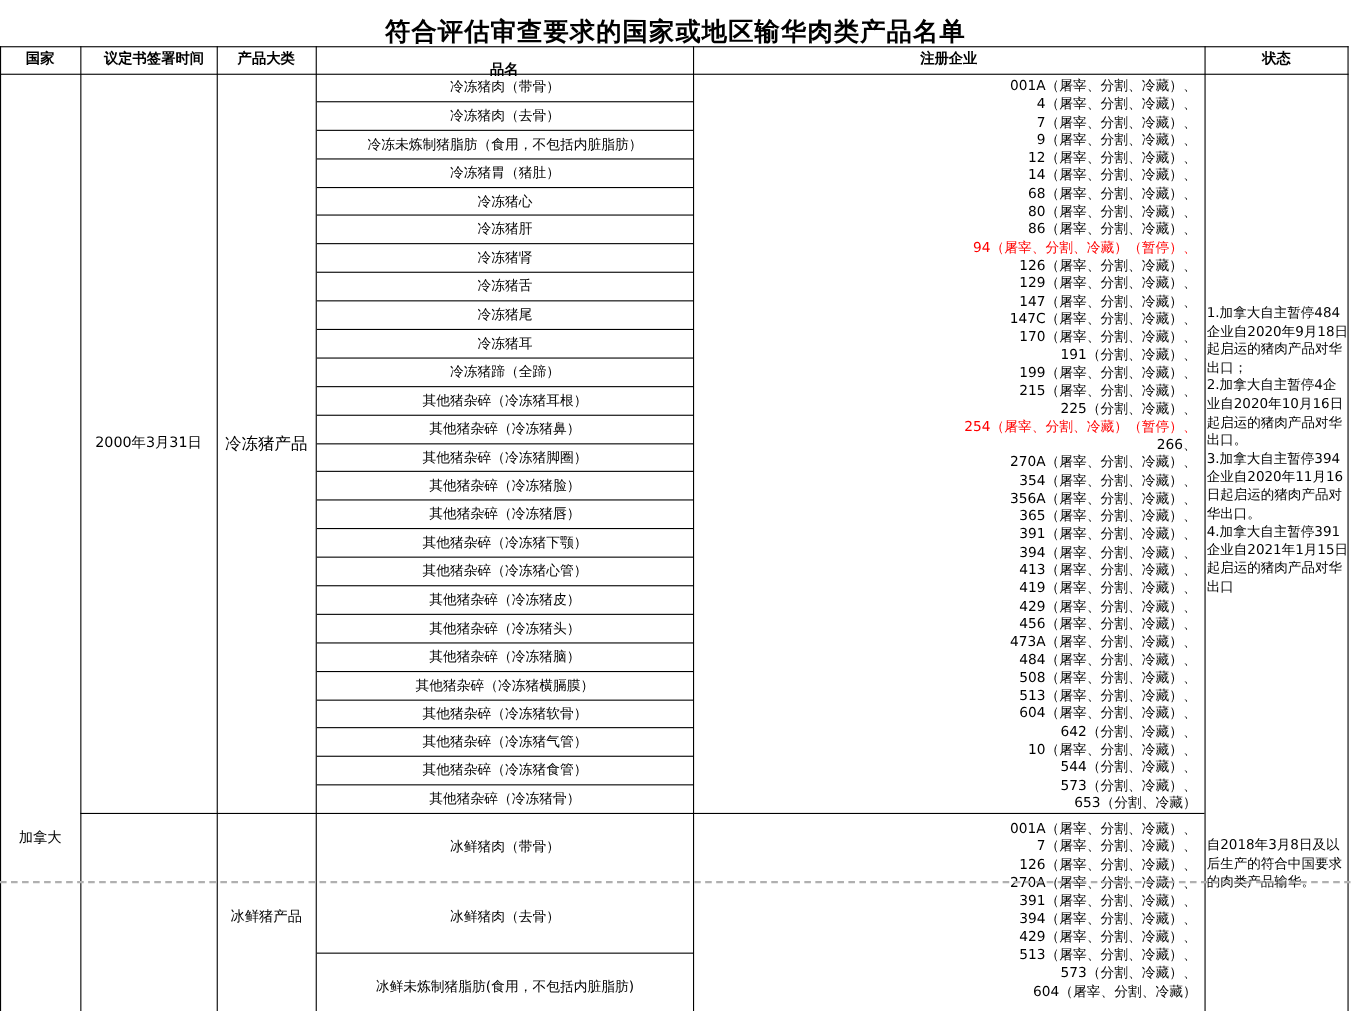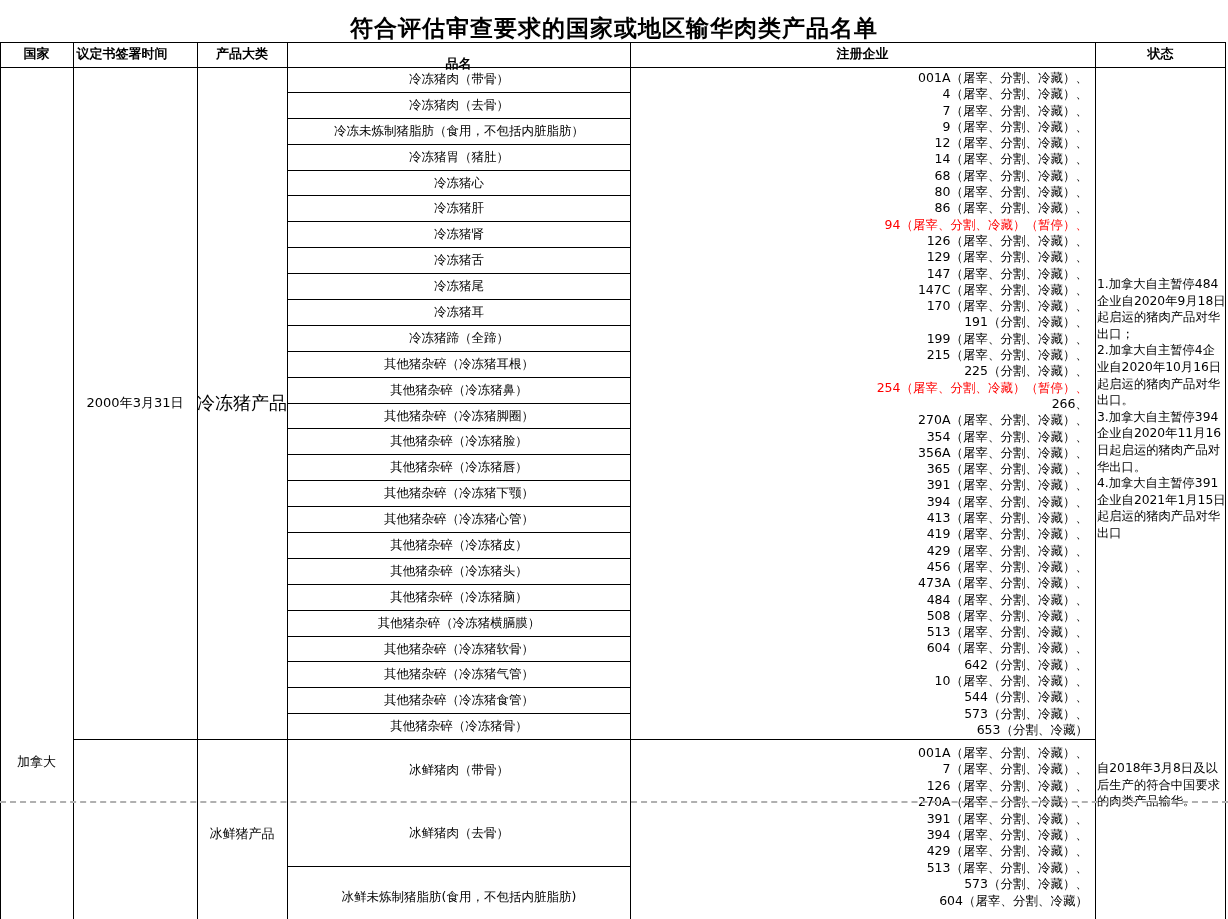--- a/index.html
+++ b/index.html
@@ -54,29 +54,29 @@
   <div class="vl" style="left:1095px"></div>
   <div class="vl" style="left:1225px"></div>
 
   <div class="hl" style="top:30px;left:0;width:1226px"></div>
   <div class="hl" style="top:55px;left:0;width:1226px"></div>
   <div class="hl" style="top:727px;left:73px;width:1022px"></div>
   <div class="hl" style="top:854px;left:288px;width:342px"></div>
   <div class="hl" style="top:917px;left:73px;width:1153px"></div>
 
   <div class="cell hdr" style="left:0;top:30px;width:73px;height:25px">国家</div>
-  <div class="cell hdr" style="left:60px;top:30px;width:124px;height:25px">议定书签署时间</div>
+  <div class="cell hdr" style="left:78px;top:30px;width:124px;height:25px">议定书签署时间</div>
   <div class="cell hdr" style="left:197px;top:30px;width:90px;height:25px">产品大类</div>
   <div class="cell hdr" style="left:287px;top:40px;width:343px;height:25px">品名</div>
   <div class="cell hdr" style="left:630px;top:30px;width:465px;height:25px">注册企业</div>
   <div class="cell hdr" style="left:1095px;top:30px;width:131px;height:25px">状态</div>
 
   <div class="cell" style="left:0;top:741px;width:73px;height:18px;font-size:13px">加拿大</div>
   <div class="cell" style="left:73px;top:55px;width:124px;height:672px;font-size:13px">2000年3月31日</div>
-  <div class="cell" style="left:197px;top:55px;width:90px;height:672px;font-size:18px">冷冻猪产品</div>
+  <div class="cell" style="left:197px;top:55px;width:90px;height:672px;font-size:15px">冷冻猪产品</div>
   <div class="cell" style="left:197px;top:727px;width:90px;height:190px;font-size:13px">冰鲜猪产品</div>
 
   <div id="pname-rows">
 
   <div>冷冻猪肉（带骨）</div>
       <div>冷冻猪肉（去骨）</div>
       <div>冷冻未炼制猪脂肪（食用，不包括内脏脂肪）</div>
       <div>冷冻猪胃（猪肚）</div>
       <div>冷冻猪心</div>
       <div>冷冻猪肝</div>

